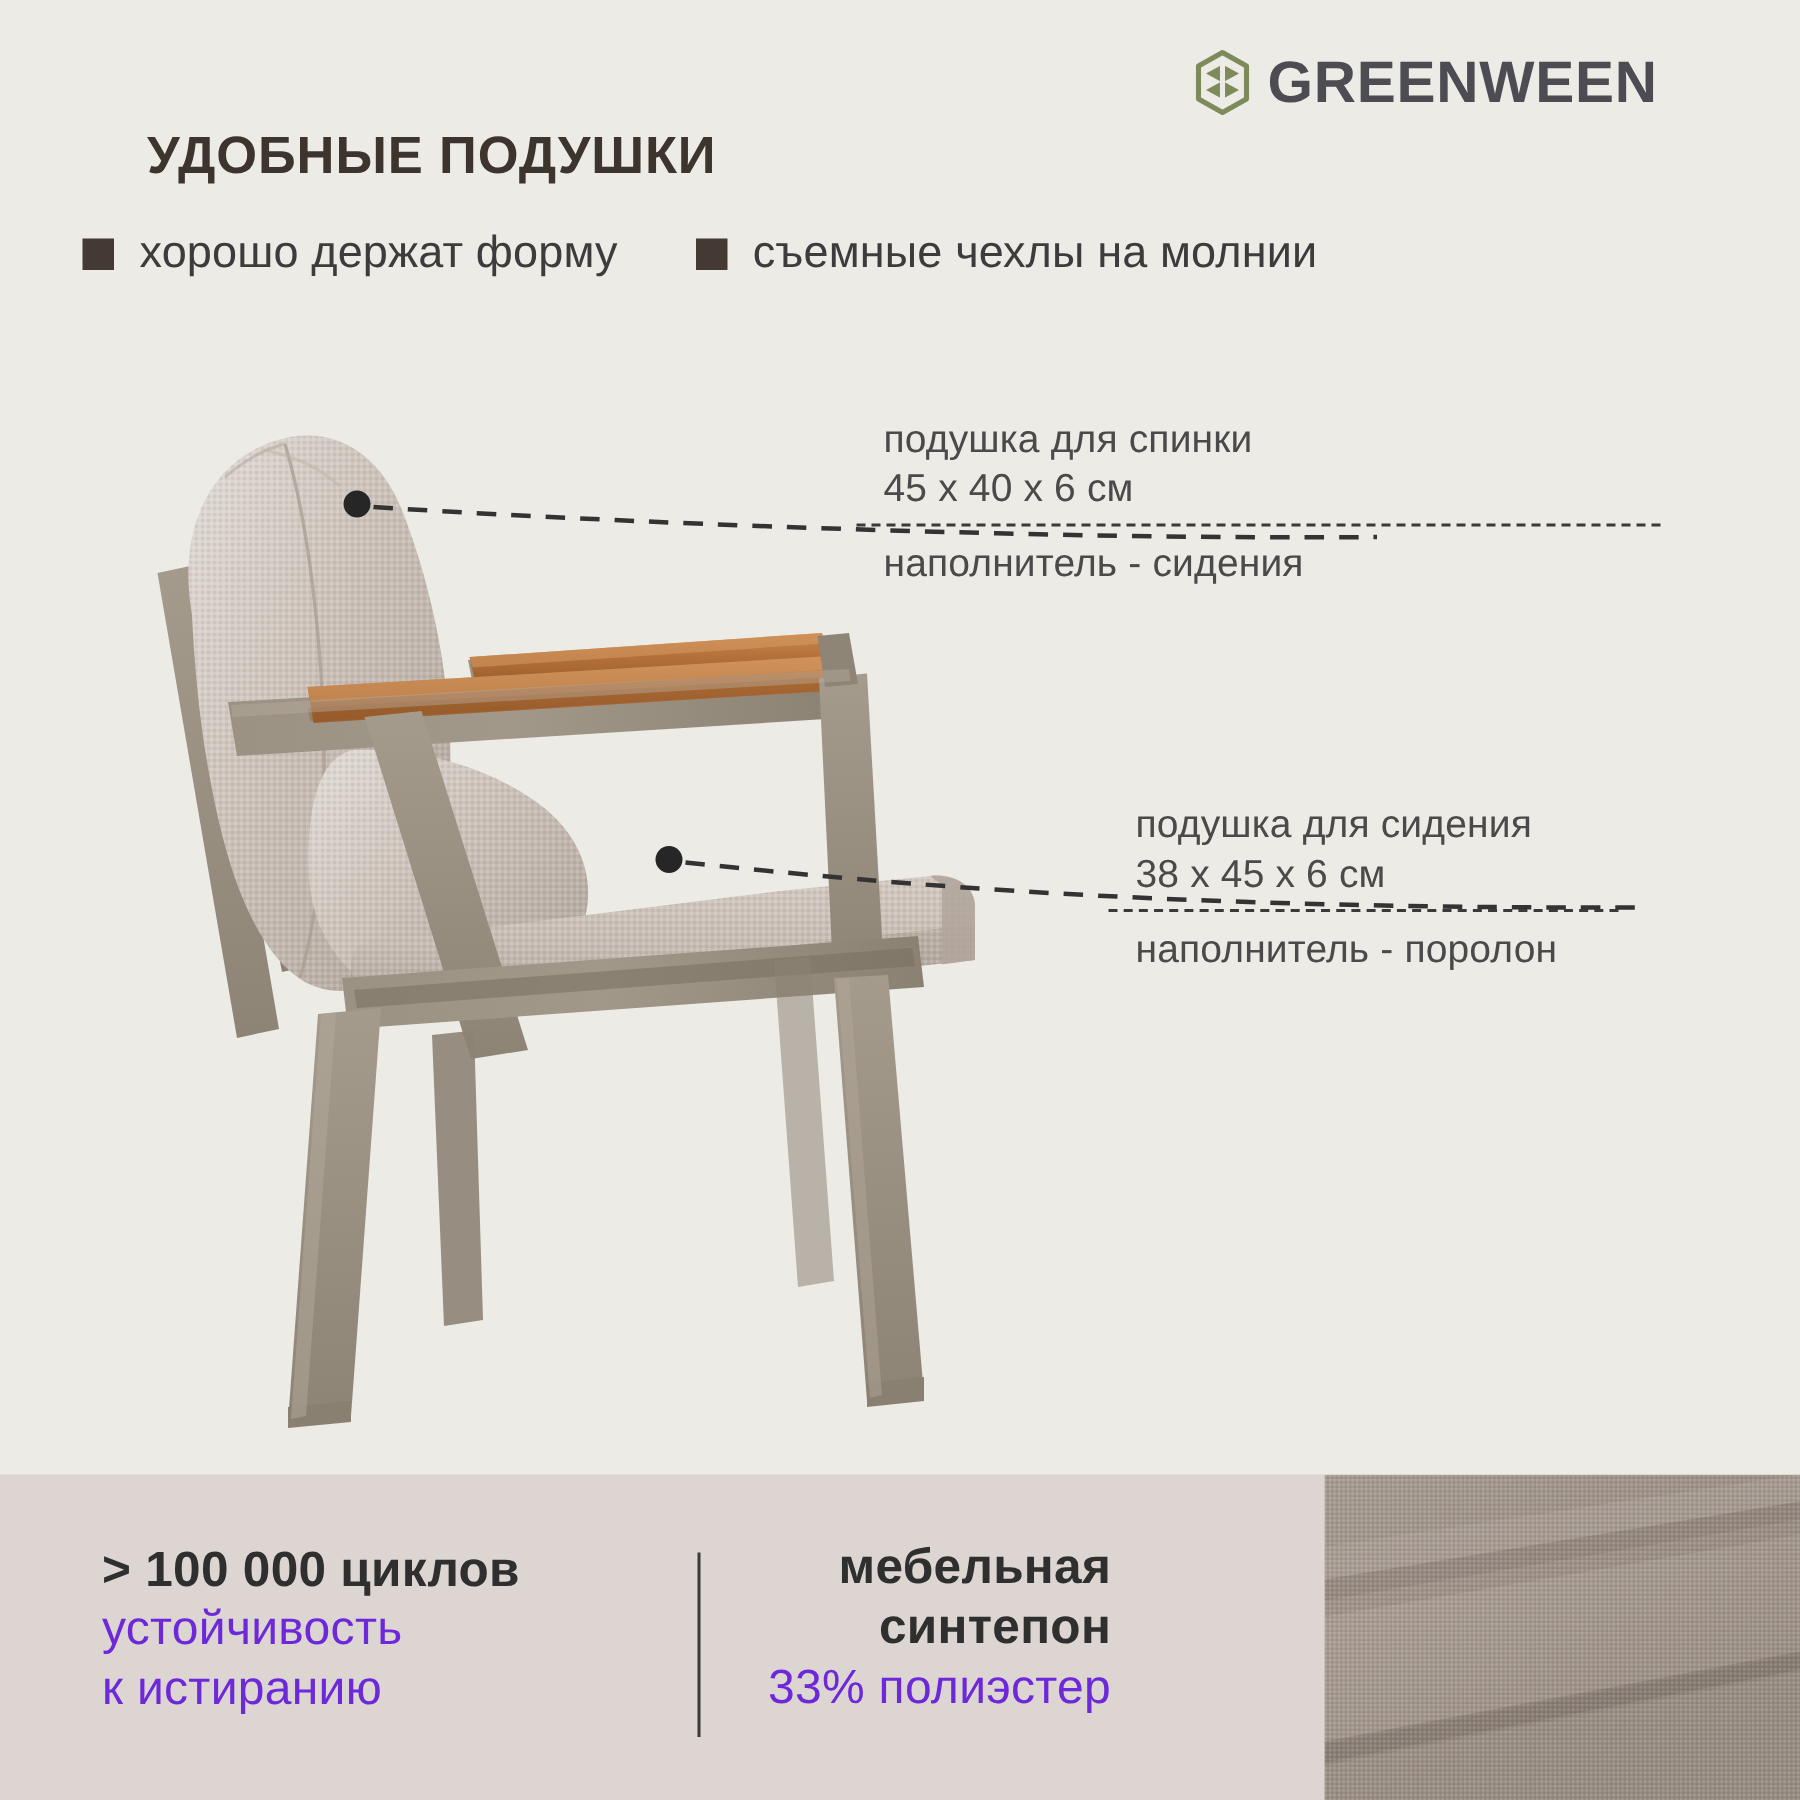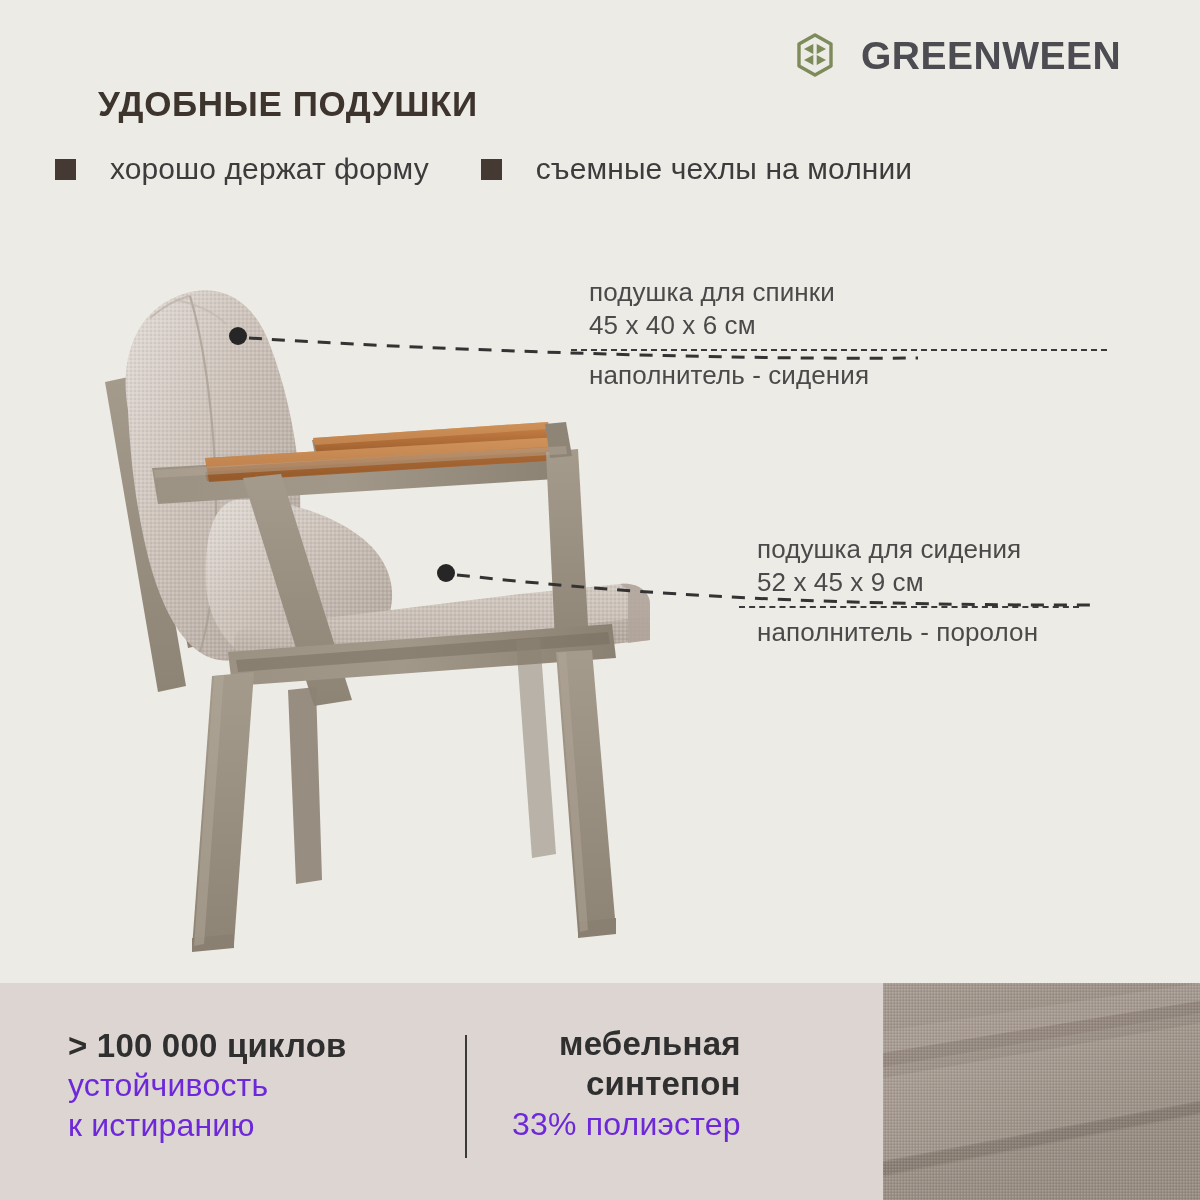--- a/index.html
+++ b/index.html
@@ -23,21 +23,21 @@
     background: #edebe6;
   }
 
   
   .logo {
     position: absolute;
     left: 795px;
     top: 33px;
     display: flex;
     align-items: center;
-    gap: 26px;
+    gap: 10px;
   }
   .logo-mark { width: 40px; height: 44px; display: block; }
   .logo-word {
     font-size: 39px;
     font-weight: 700;
     letter-spacing: 0.5px;
     color: #4c4c52;
     line-height: 1;
     white-space: nowrap;
   }
@@ -58,21 +58,21 @@
     position: absolute;
     left: 55px;
     top: 152px;
     display: flex;
     align-items: center;
     gap: 52px;
   }
   .bullet {
     display: flex;
     align-items: center;
-    gap: 34px;
+    gap: 17px;
   }
   .bullet-square {
     width: 21px;
     height: 21px;
     background: #453a33;
     flex: none;
   }
   .bullet-text {
     font-size: 30px;
     color: #3c3c3c;
@@ -345,21 +345,21 @@
 
   <div class="callout" id="callout-back">
     <div class="c-title">подушка для спинки</div>
     <div class="c-title">45 x 40 x 6 см</div>
     <div class="c-rule"></div>
     <div class="c-sub">наполнитель - сидения</div>
   </div>
 
   <div class="callout" id="callout-seat">
     <div class="c-title">подушка для сидения</div>
-    <div class="c-title">52 x 45 x 9 см</div>
+    <div class="c-title">38 x 45 x 6 см</div>
     <div class="c-rule"></div>
     <div class="c-sub">наполнитель - поролон</div>
   </div>
 
   <div class="bottom-band">
 
     <div class="band-left">
       <div class="band-strong">&gt; 100 000 циклов</div>
       <div class="band-normal">устойчивость</div>
       <div class="band-normal">к истиранию</div>

